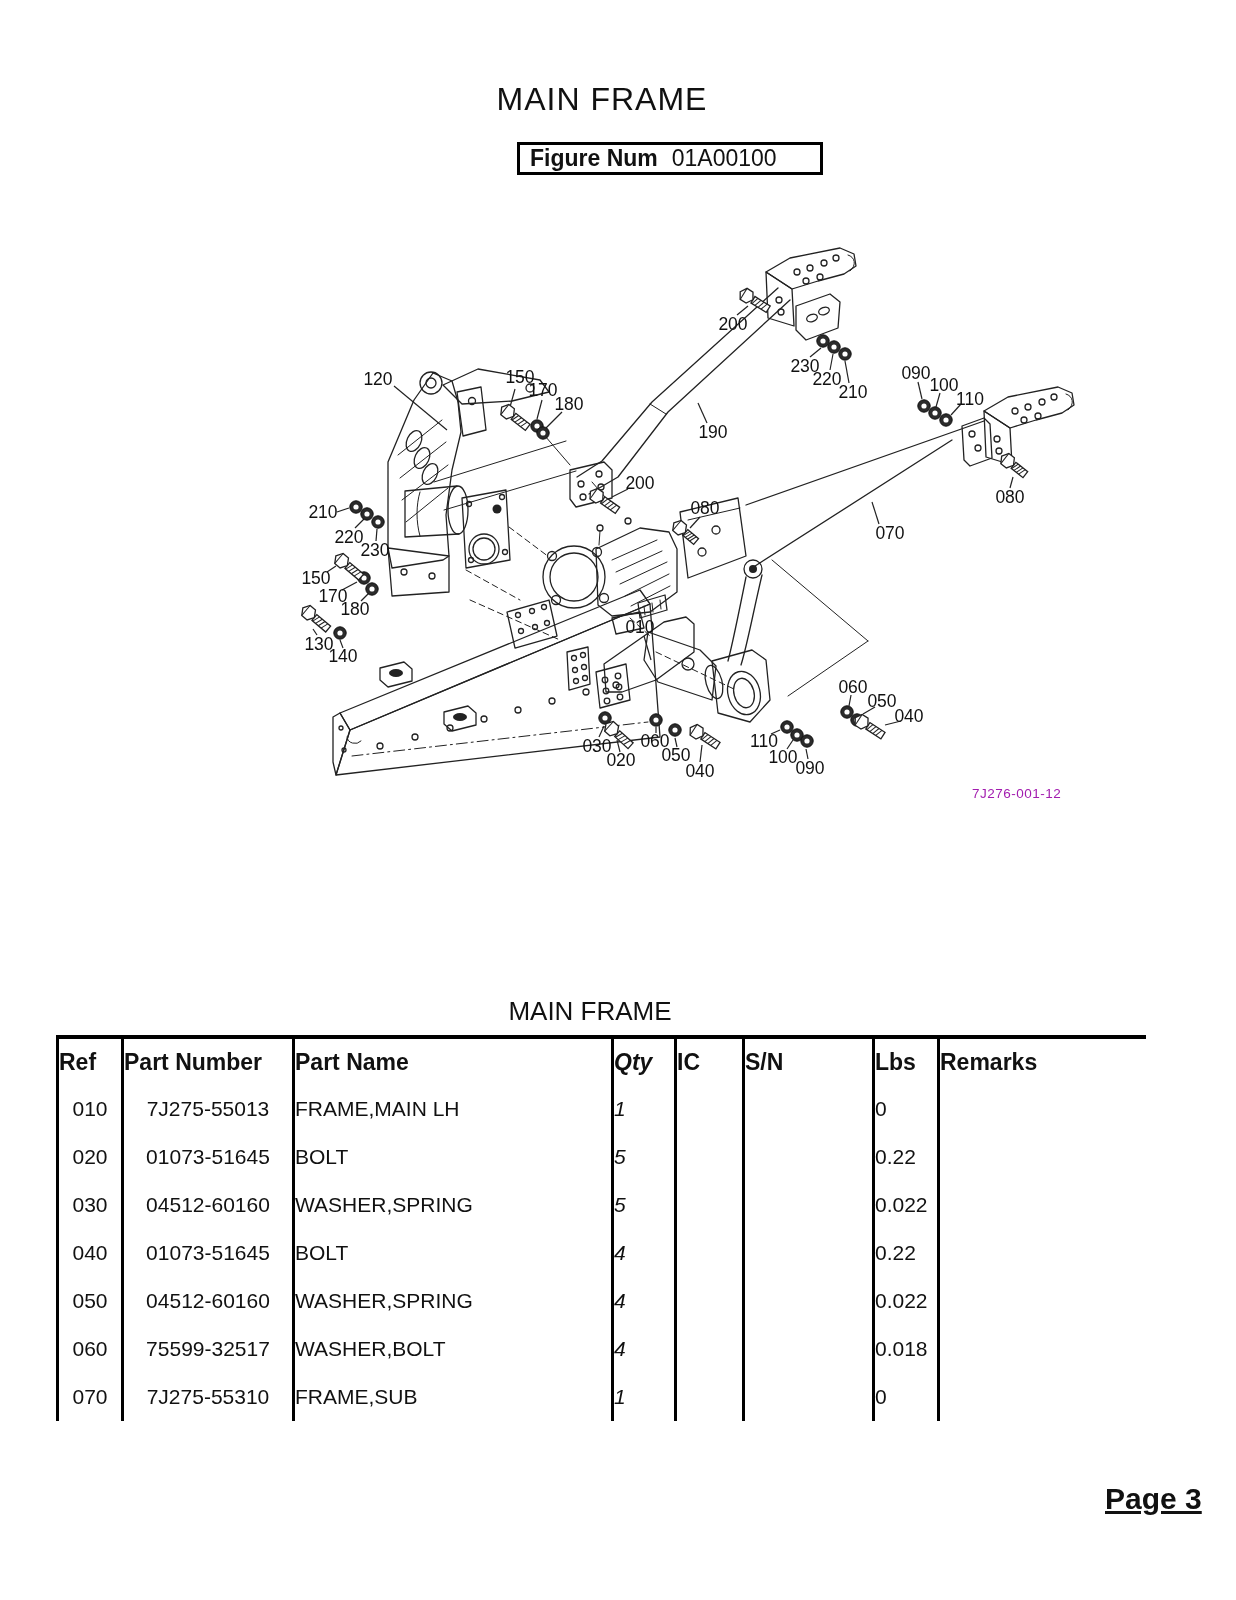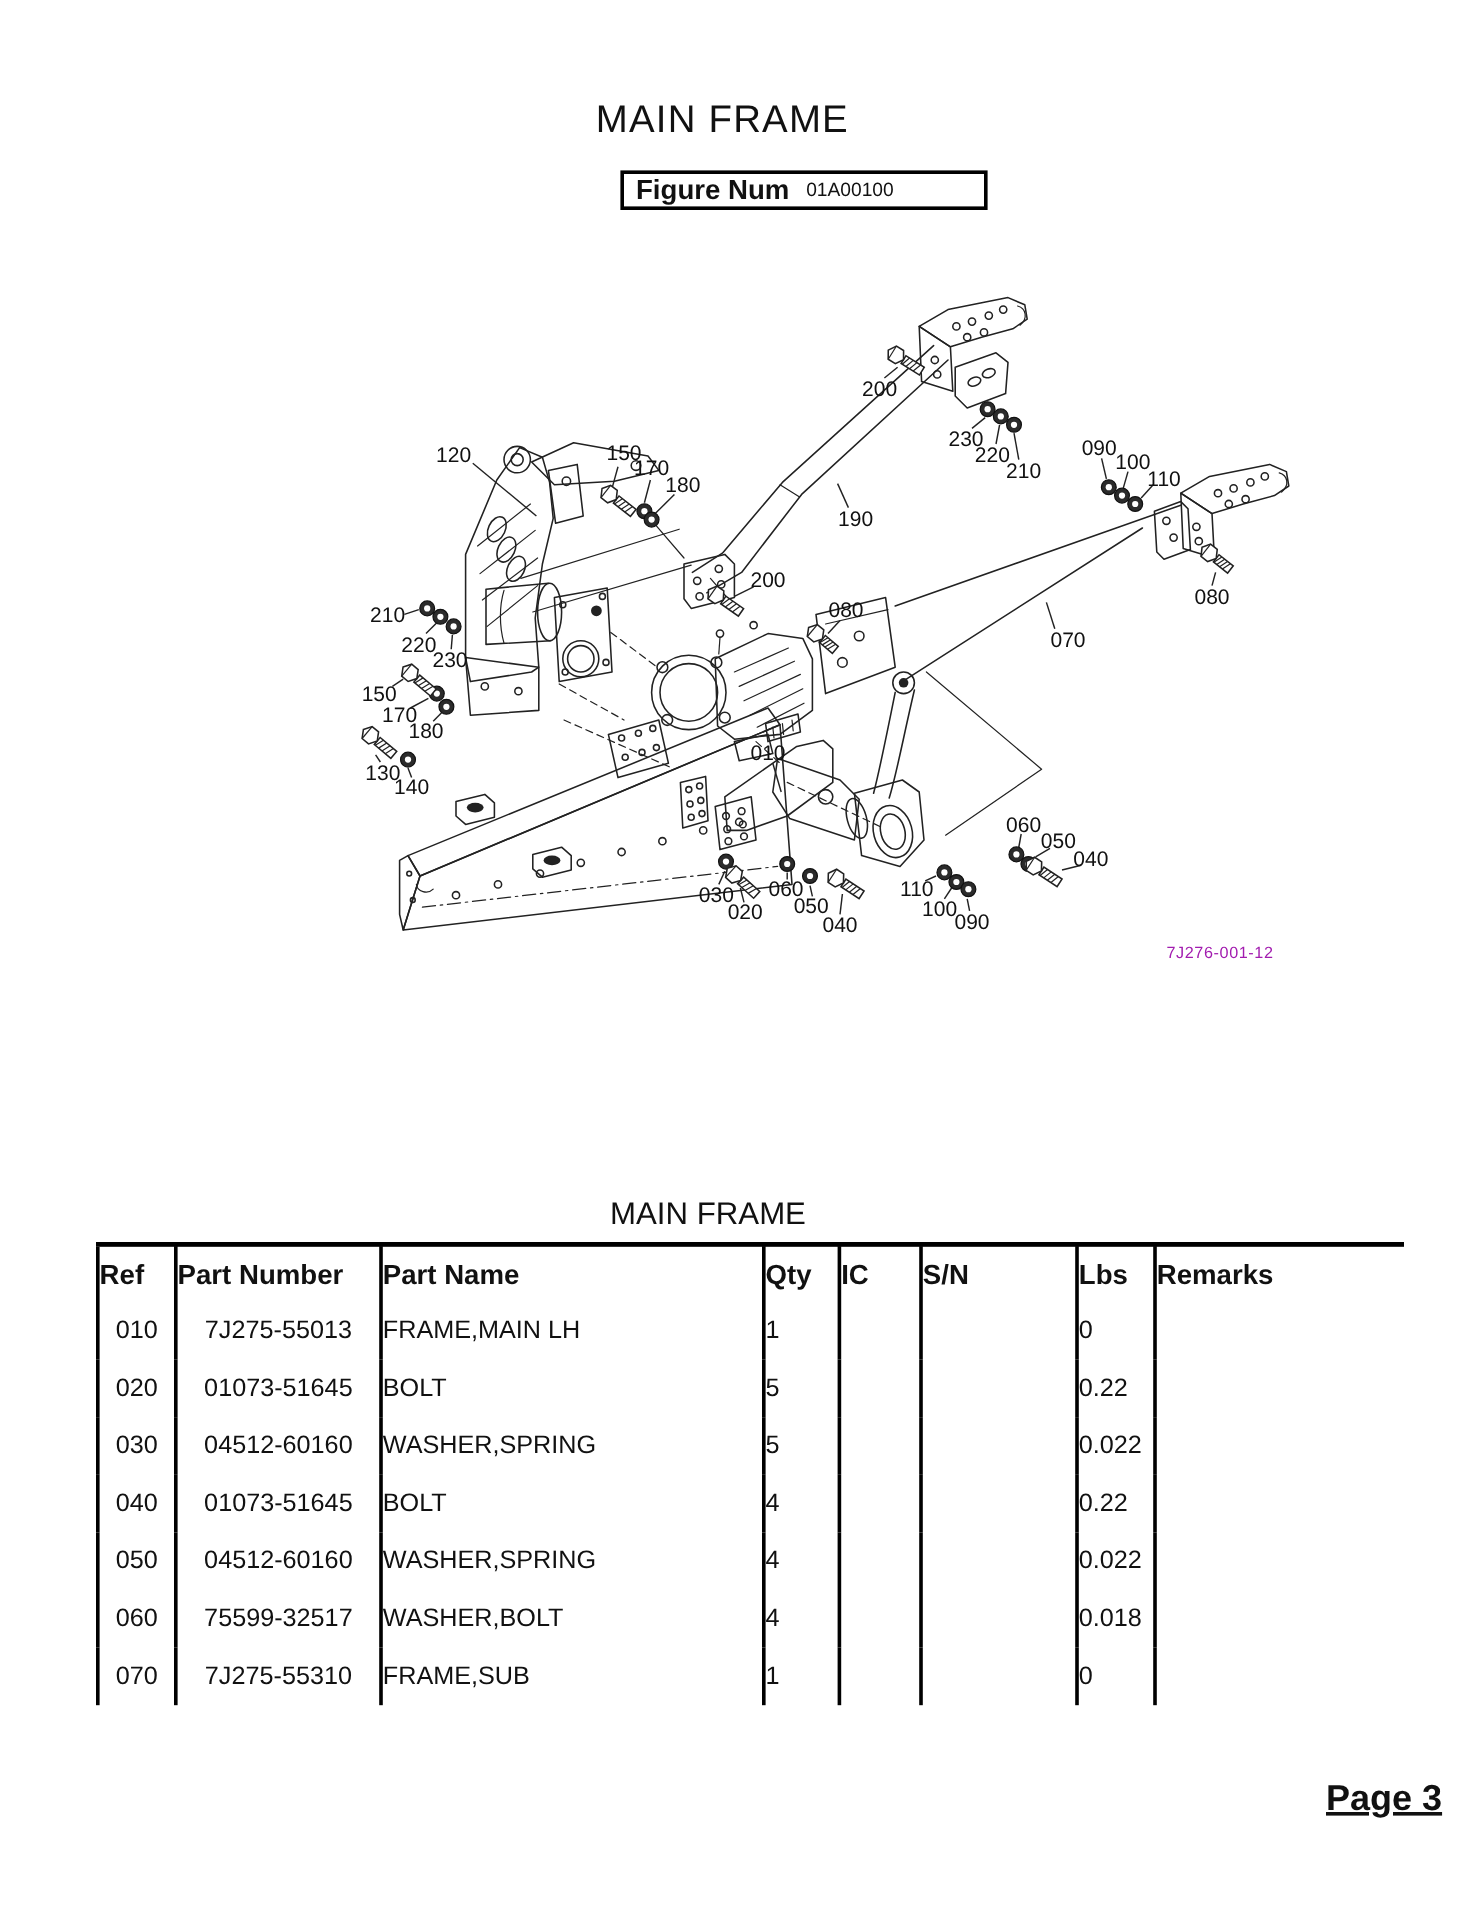--- a/index.html
+++ b/index.html
@@ -11,47 +11,47 @@
   .doc-title{
     position:absolute;top:81px;left:50%;transform:translateX(-50%);
     margin-left:-16px;font-size:32px;letter-spacing:1px;white-space:nowrap;
   }
   .figure-box{
     position:absolute;left:517px;top:142px;width:306px;height:33px;
     border:3px solid #000;display:flex;align-items:center;
     padding-left:10px;box-sizing:border-box;white-space:nowrap;
   }
   .figure-box .lbl{font-weight:bold;font-size:23px;}
-  .figure-box .val{font-size:16px;margin-left:14px;}
+  .figure-box .val{font-size:23px;margin-left:14px;}
   .diagram-svg{position:absolute;left:0;top:230px;}
   .drawing-code{
     position:absolute;left:972px;top:786px;font-size:13.5px;
     letter-spacing:0.5px;color:#a21caf;
   }
   .table-title{
     position:absolute;top:996px;left:50%;transform:translateX(-50%);
     margin-left:-28px;font-size:26px;white-space:nowrap;
   }
   .table-wrap{
-    position:absolute;left:80px;top:1035px;width:1090px;height:388px;
+    position:absolute;left:56px;top:1035px;width:1090px;height:388px;
     overflow:hidden;
   }
   table.parts{
     border-collapse:collapse;table-layout:fixed;width:1081px;
     border-top:4px solid #000;
   }
   table.parts th,table.parts td{
     border-left:3px solid #000;overflow:hidden;white-space:nowrap;
     vertical-align:middle;padding:0;
   }
   table.parts th:last-child,table.parts td:last-child{border-right:3px solid #000;}
   table.parts th{height:46px;font-size:23px;font-weight:bold;text-align:left;}
   table.parts td{height:48px;font-size:21px;font-weight:normal;}
   
-  .c0{width:62px;}  .c1{width:168px;} .c2{width:316px;} .c3{width:60px;}
+  .c0{width:62px;}  .c1{width:168px;} .c2{width:316px;} .c3{width:60px;font-style:italic;}
   .c4{width:65px;}  .c5{width:127px;} .c6{width:62px;margin-left:12px;}  .c7{width:218px;}
   
   td.c0,td.c1,th.c4,td.c4,th.c3{text-align:center;}
   th.c0{text-align:center;}
   th.c1{text-align:center;}
   th.c2,td.c2{padding-left:16px;text-align:left;}
   td.c3{padding-left:10px;text-align:left;}
   th.c5,td.c5{padding-left:10px;text-align:left;}
   th.c6,td.c6{padding-left:3px;text-align:left;}
   th.c7,td.c7{padding-left:8px;text-align:left;}

